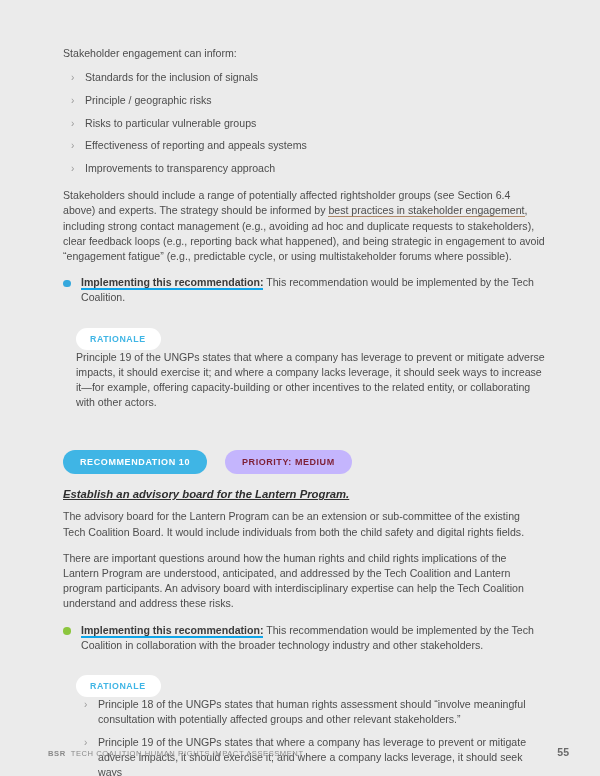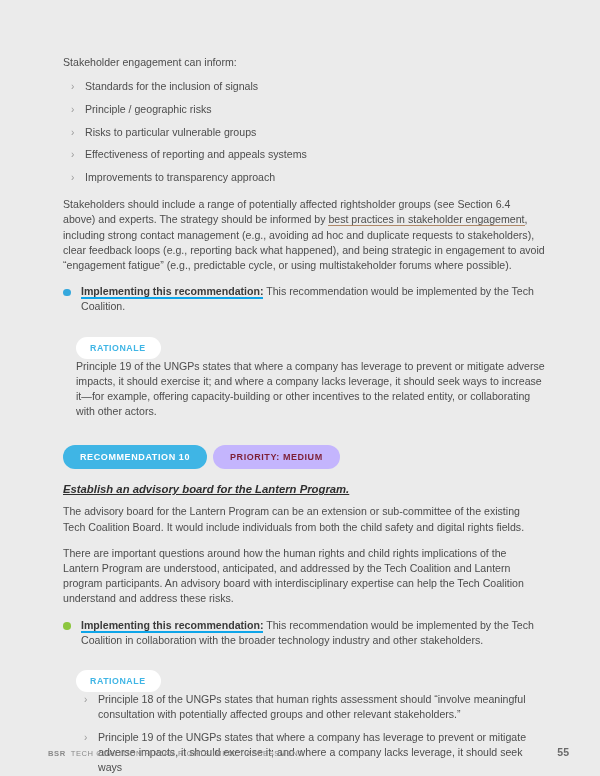--- a/index.html
+++ b/index.html
@@ -32,21 +32,21 @@
   p.body-text {
     margin: 0 0 11px 0;
     font-size: 10.6px;
     line-height: 15.2px;
     color: #4d4d4d;
     text-align: left;
   }
   p.body-text:last-child { margin-bottom: 0; }
 
   .lead {
-    margin: 9px 0 9px 0;
+    margin: 0 0 9px 0;
     font-size: 10.6px;
     line-height: 15.2px;
     color: #4d4d4d;
   }
 
   
   ul.chev-list {
     list-style: none;
     margin: 0 0 10px 0;
     padding: 0;
@@ -121,22 +121,22 @@
     line-height: 10px;
   }
   .rationale-body {
     margin-top: 11px;
   }
 
   
   .rec-header {
     display: flex;
     align-items: flex-start;
-    gap: 6px;
-    margin-top: 26px;
+    gap: 18px;
+    margin-top: 40px;
   }
   .pill-rec {
     display: inline-block;
     background: #3fb5e5;
     color: #ffffff;
     font-size: 9px;
     font-weight: bold;
     letter-spacing: 0.6px;
     padding: 7px 17px;
     border-radius: 14px;

